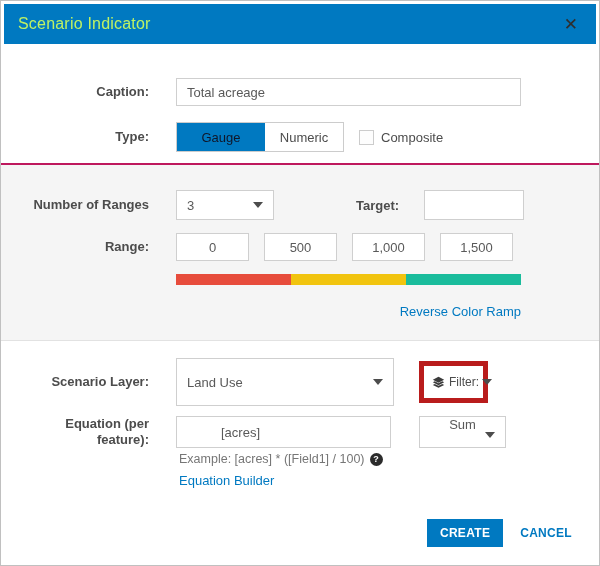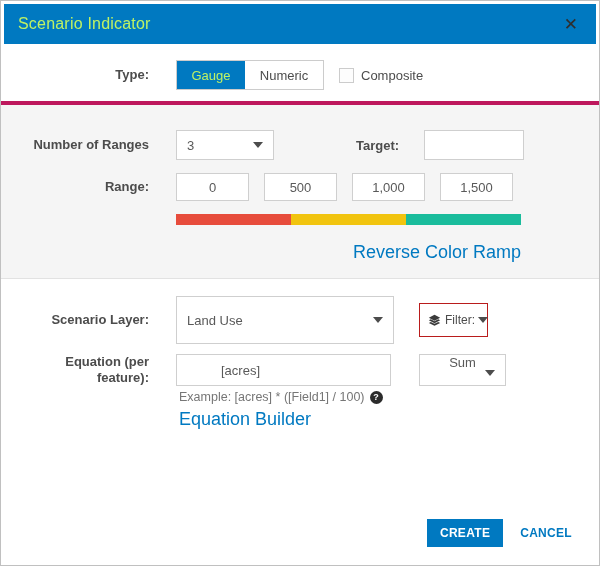--- a/index.html
+++ b/index.html
@@ -36,58 +36,58 @@
   }
 
   
   .caption-row { margin-top:34px; }
   .caption-row input { width:345px; height:28px; }
 
   
   .type-row { margin-top:16px; }
   .seg { display:flex; border:1px solid #ccc; height:30px; }
   .seg .opt { display:flex; align-items:center; justify-content:center; font-size:13px; cursor:pointer; }
-  .seg .opt.sel { background:#0079c1; color:#bef264; width:68px; }
+  .seg .opt.sel { background:#0079c1; color:#0f172a; width:88px; }
   .seg .opt.unsel { background:#fff; color:#4c4c4c; width:78px; }
   .checkbox { width:15px; height:15px; border:1px solid #ccc; background:#fdfdfd; margin-left:15px; cursor:pointer; }
   .cb-label { font-size:13px; color:#4c4c4c; margin-left:7px; }
 
   
   .ranges-section {
     margin-top:11px; height:178px; background:#f5f5f5;
-    border-top:4px solid #be185d; border-bottom:1px solid #e2e2e2;
+    border-top:2px solid #be185d; border-bottom:1px solid #e2e2e2;
     padding-top:25px;
   }
   .dropdown {
     display:flex; align-items:center; background:#fff;
     border:1px solid #cfcfcf; color:#595959; font-size:13px;
     padding:0 10px; cursor:pointer;
   }
   .caret { width:0; height:0; border-left:5px solid transparent; border-right:5px solid transparent; border-top:6px solid #4c4c4c; margin-left:auto; }
   .num-dd { width:98px; height:30px; }
   .target-lbl { font-size:13px; font-weight:bold; color:#4c4c4c; margin-left:82px; }
   .target-input { width:100px; height:30px; margin-left:25px; }
 
   .range-row { margin-top:13px; }
   .range-row input { width:73px; height:28px; text-align:center; margin-right:15px; }
   .range-row input:last-child { margin-right:0; }
 
   .ramp { margin:13px 0 0 175px; width:345px; height:11px; display:flex; }
   .ramp .segc { flex:1 1 0; }
 
   .reverse-row { margin:17px 0 0 175px; width:345px; text-align:right; }
-  .link { color:#0079c1; font-size:18px; text-decoration:none; cursor:pointer; }
+  .link { color:#0079c1; font-size:13px; text-decoration:none; cursor:pointer; }
 
   
   .layer-row { margin-top:17px;border-radius:15px; }
   .layer-dd { width:218px; height:48px; }
   .filter-btn {
     width:69px; height:32px; margin-left:25px;
     display:flex; align-items:center; background:#fff;
-    border:1px solid #b91c1c; color:#4c4c4c; font-size:12px;
+    border:5px solid #b91c1c; color:#4c4c4c; font-size:12px;
     padding:16px 8px; cursor:pointer;
   }
   .filter-btn .caret { border-top-color:#4c4c4c; }
   .filter-btn svg { margin-right:4px; flex:0 0 auto; }
   .filter-btn .flabel { margin-right:3px; }
 
   .equation-row { margin-top:10px; align-items:center; }
   .equation-row .lbl span { display:inline-block; max-width:112px; }
   .equation-row input { width:215px; height:32px;padding-left:44px; }
   .sum-dd { width:87px; height:32px; margin-left:28px;flex-direction:column; }
@@ -113,20 +113,25 @@
 </head>
 <body>
 
 <div class="dialog">
 
   <div class="header">
     <span class="title">Scenario Indicator</span>
     <span class="close">✕</span>
   </div>
 
+  <div class="row caption-row">
+    <div class="lbl">Caption:</div>
+    <div class="gap"></div>
+    <input type="text" value="Total acreage" style="">
+  </div>
 
   <div class="row type-row">
     <div class="lbl">Type:</div>
     <div class="gap"></div>
     <div class="seg">
       <div class="opt sel">Gauge</div>
       <div class="opt unsel">Numeric</div>
     </div>
     <div class="checkbox"></div>
     <span class="cb-label">Composite</span>

